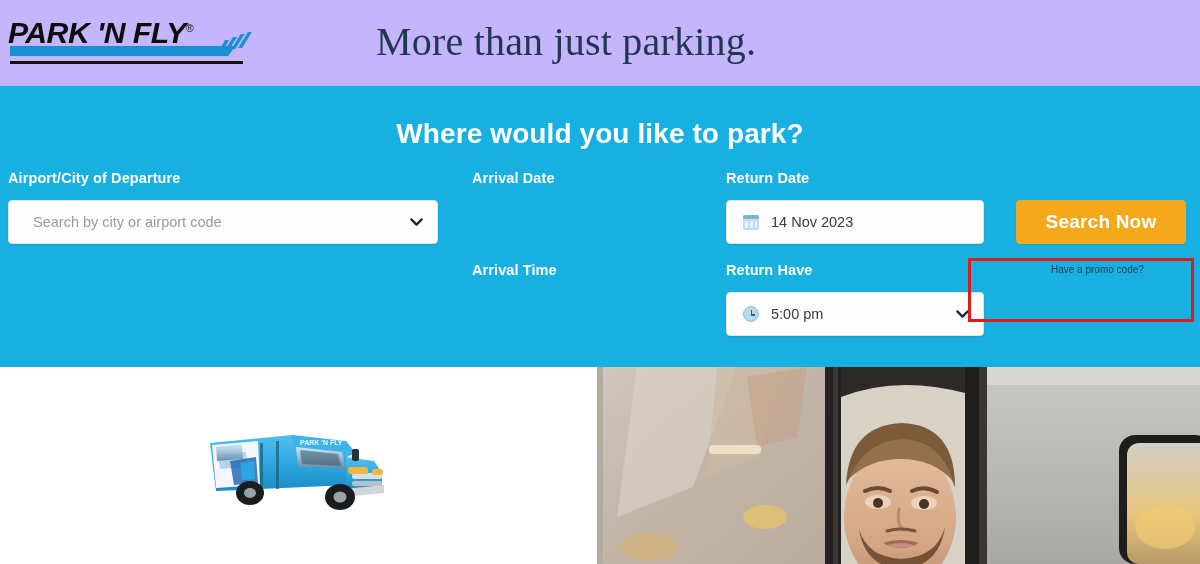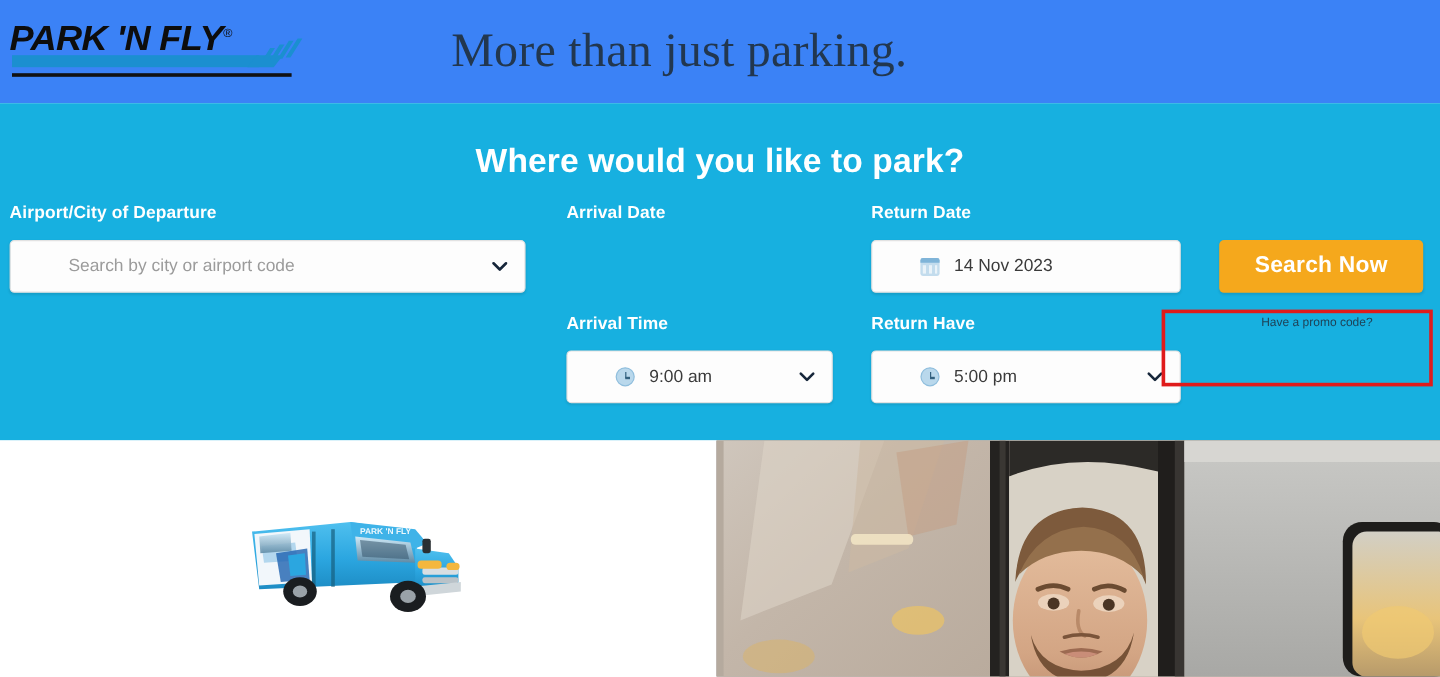--- a/index.html
+++ b/index.html
@@ -15,21 +15,21 @@
     font-family: "Liberation Sans", sans-serif;
     -webkit-font-smoothing: antialiased;
   }
 
   
   .header {
     position: absolute;
     left: 0; top: 0;
     width: 1200px;
     height: 86px;
-    background: #3b82f6;
+    background: #c4b5fd;
   }
 
   .logo {
     position: absolute;
     left: 8px;
     top: 14px;
     width: 240px;
     height: 50px;
   }
   .logo-word {
@@ -141,21 +141,20 @@
 
   .input-box {
     position: absolute;
     background: #fdfdfd;
     border: 1px solid #e2e2e2;
     border-radius: 4px;
     box-sizing: border-box;
     box-shadow: 0 1px 2px rgba(0,0,0,0.10);
     display: flex;
     align-items: center;
-    padding-left: 24px;
   }
   .input-text {
     font-size: 14.5px;
     color: #3a3a3a;
     white-space: nowrap;
   }
   .input-text.placeholder { color: #9b9b9b; }
 
   .chevron {
     position: absolute;
@@ -328,29 +327,20 @@
 
   <div class="field-label" style="left:726px; top:84px;">Return Date</div>
   <div class="input-box" style="left:726px; top:114px; width:258px; height:44px;">
     <span class="cal-icon"></span>
     <span class="input-text">14 Nov 2023</span>
   </div>
 
   <button class="search-btn" style="left:1016px; top:114px; width:170px; height:44px;">Search Now</button>
 
   <div class="field-label" style="left:472px; top:176px;">Arrival Time</div>
-  <div class="input-box" style="left:472px; top:206px; width:222px; height:44px;">
-    <span class="clock-icon"></span>
-    <span class="input-text">9:00 am</span>
-    <span class="chevron">
-      <svg width="13" height="9" viewBox="0 0 13 9">
-          <path d="M1.3 1.4 L6.5 6.6 L11.7 1.4" stroke="#16263a" stroke-width="2.2" fill="none" stroke-linecap="round" stroke-linejoin="round"></path>
-        </svg>
-    </span>
-  </div>
 
   <div class="field-label" style="left:726px; top:176px;">Return Have</div>
   <div class="input-box" style="left:726px; top:206px; width:258px; height:44px;">
     <span class="clock-icon"></span>
     <span class="input-text">5:00 pm</span>
     <span class="chevron">
       <svg width="13" height="9" viewBox="0 0 13 9">
           <path d="M1.3 1.4 L6.5 6.6 L11.7 1.4" stroke="#16263a" stroke-width="2.2" fill="none" stroke-linecap="round" stroke-linejoin="round"></path>
         </svg>
     </span>

